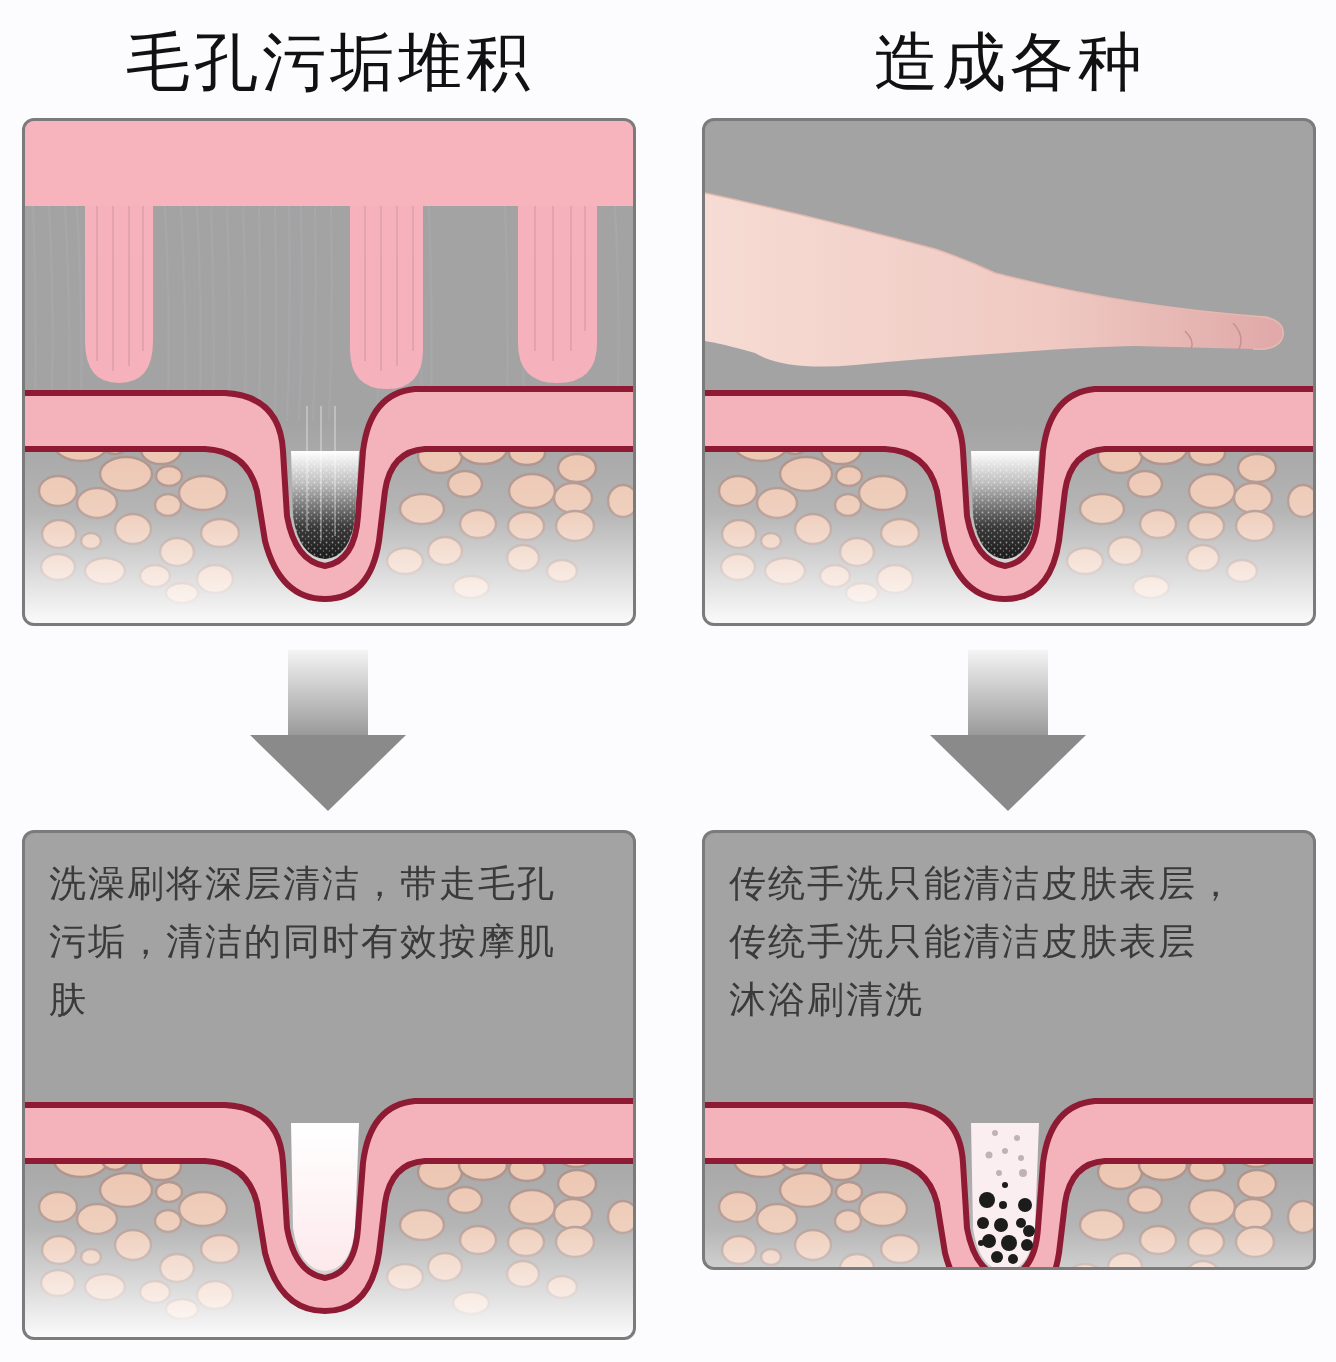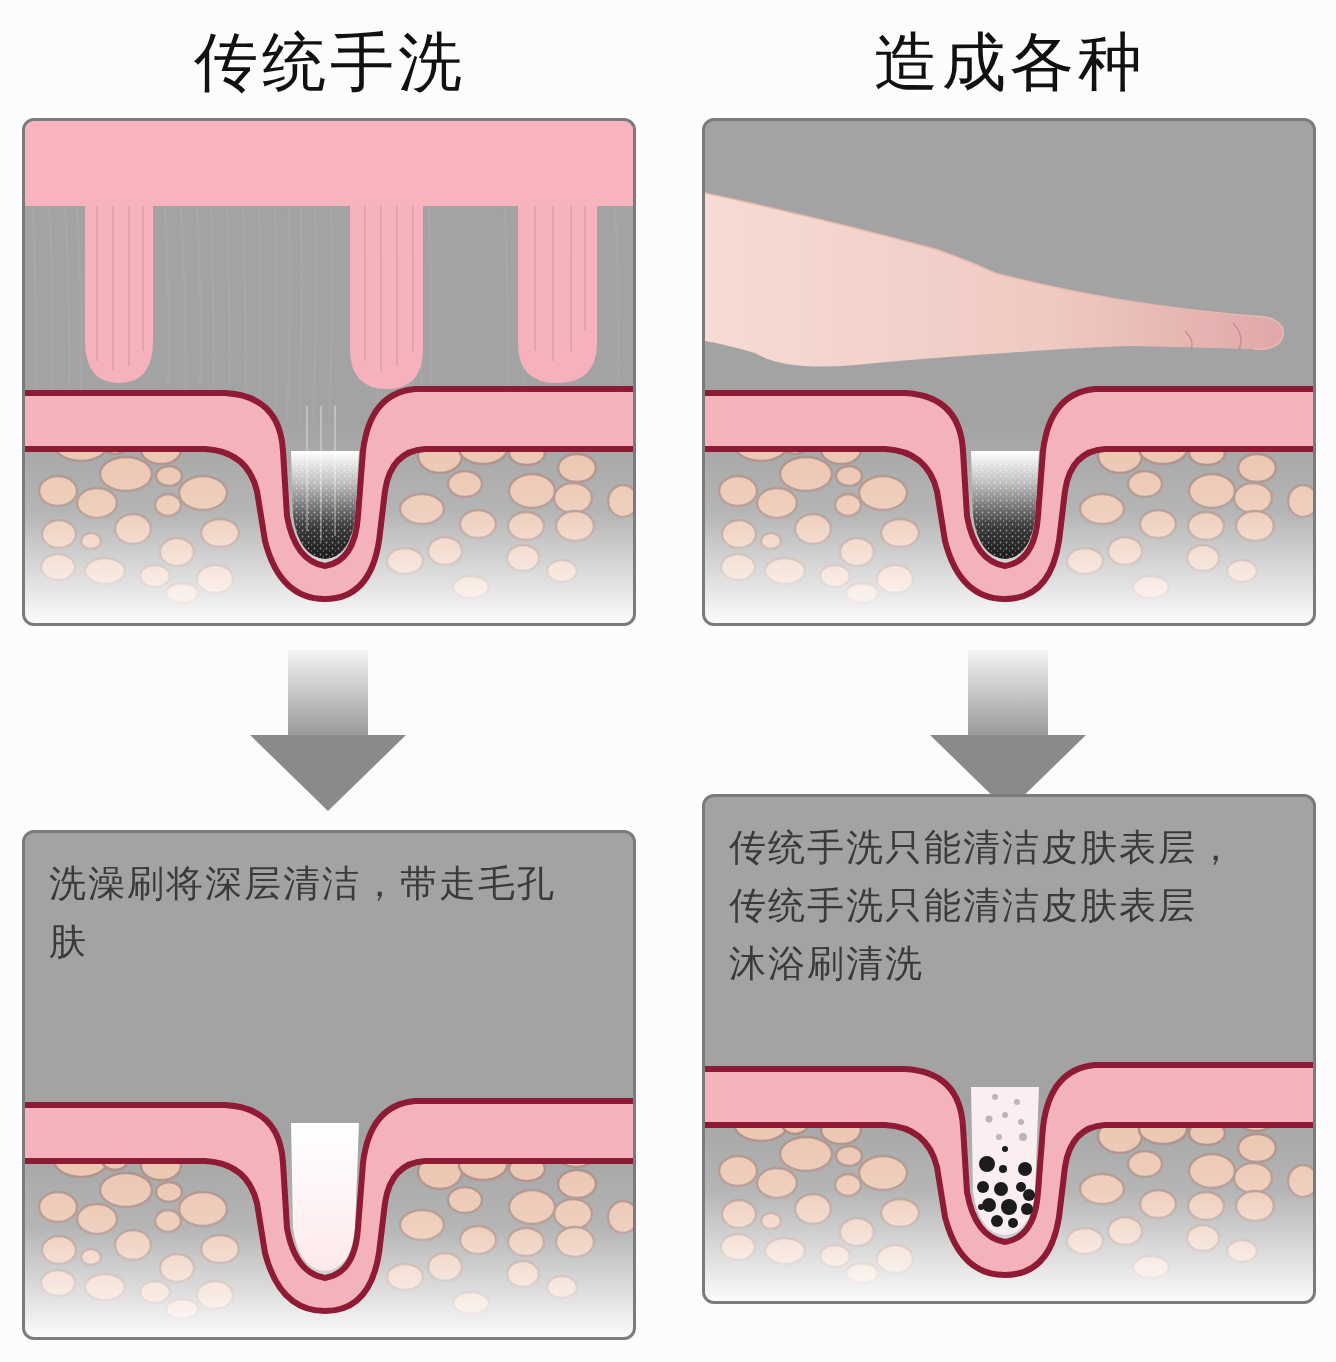--- a/index.html
+++ b/index.html
@@ -18,21 +18,21 @@
   .panel svg { position:absolute; left:0; top:0; }
   .arrow { position:absolute; }
   .desc {
     position:absolute; left:24px; top:22px; right:14px;
     font-size:37px; line-height:58px; color:#3a3a3a; letter-spacing:2px;
   }
 </style>
 </head>
 <body>
 
-<div class="col-title" style="left:100px; width:460px;">传统手洗</div>
+<div class="col-title" style="left:100px; width:460px;">毛孔污垢堆积</div>
 <div class="col-title" style="left:780px; width:460px;">造成各种</div>
 
 <svg width="0" height="0" style="position:absolute">
   <defs>
     <linearGradient id="cellFade" x1="0" y1="0" x2="0" y2="1">
       <stop offset="0" stop-color="#fff" stop-opacity="0"></stop>
       <stop offset="0.45" stop-color="#fff" stop-opacity="0.2"></stop>
       <stop offset="1" stop-color="#fff" stop-opacity="0.95"></stop>
     </linearGradient>
     <linearGradient id="dirtGrad" x1="0" y1="0" x2="0" y2="1">
@@ -206,35 +206,36 @@
   <path d="M2 90 L158 90 L80 166 Z" fill="#8a8a8a"></path>
 </svg>
 <svg class="arrow" width="160" height="170" style="left:928px; top:645px;" viewBox="0 0 160 170">
   <rect x="40" y="5" width="80" height="85" fill="url(#arrowStem)"></rect>
   <path d="M2 90 L158 90 L80 166 Z" fill="#8a8a8a"></path>
 </svg>
 
 <div class="panel" style="left:22px; top:830px; width:614px; height:510px;">
   <div class="desc">
     <div>洗澡刷将深层清洁，带走毛孔</div>
+    <div>污垢，清洁的同时有效按摩肌</div>
     <div>肤</div>
   </div>
   <svg width="608" height="504" viewBox="0 0 608 504">
     <use href="#cells" y="244"></use>
     <rect x="0" y="304" width="608" height="200" fill="url(#cellFade)"></rect>
     <g>
       <path d="M0 272 L200 272 Q255 275 258 330 L262 395 Q270 440 300 445 Q330 440 333 395 L338 330 Q345 272 390 268 L608 268 L608 328 L400 328 Q366 330 360 370 L354 420 Q345 478 300 478 Q255 478 240 420 L232 370 Q222 330 180 328 L0 328 Z" fill="#f4b3bb"></path>
       <path d="M266 290 L268 395 Q274 436 300 438 Q326 436 330 395 L334 290 Z" fill="url(#cleanGrad)"></path>
       <path d="M0 272 L200 272 Q255 275 258 330 L262 395 Q270 440 300 445 Q330 440 333 395 L338 330 Q345 272 390 268 L608 268" fill="none" stroke="#8e1a33" stroke-width="6"></path>
       <path d="M0 328 L180 328 Q222 330 232 370 L240 420 Q255 478 300 478 Q345 478 354 420 L360 370 Q366 330 400 328 L608 328" fill="none" stroke="#8e1a33" stroke-width="6"></path>
     </g>
   </svg>
 </div>
 
-<div class="panel" style="left:702px; top:794px; width:614px; height:510px;">
+<div class="panel" style="left:702px; top:830px; width:614px; height:440px;">
   <div class="desc">
     <div>传统手洗只能清洁皮肤表层，</div>
     <div>传统手洗只能清洁皮肤表层</div>
     <div>沐浴刷清洗</div>
   </div>
   <svg width="608" height="504" viewBox="0 0 608 504">
     <use href="#cells" y="244"></use>
     <rect x="0" y="304" width="608" height="200" fill="url(#cellFade)"></rect>
     <g>
       <path d="M0 272 L200 272 Q255 275 258 330 L262 395 Q270 440 300 445 Q330 440 333 395 L338 330 Q345 272 390 268 L608 268 L608 328 L400 328 Q366 330 360 370 L354 420 Q345 478 300 478 Q255 478 240 420 L232 370 Q222 330 180 328 L0 328 Z" fill="#f4b3bb"></path>

